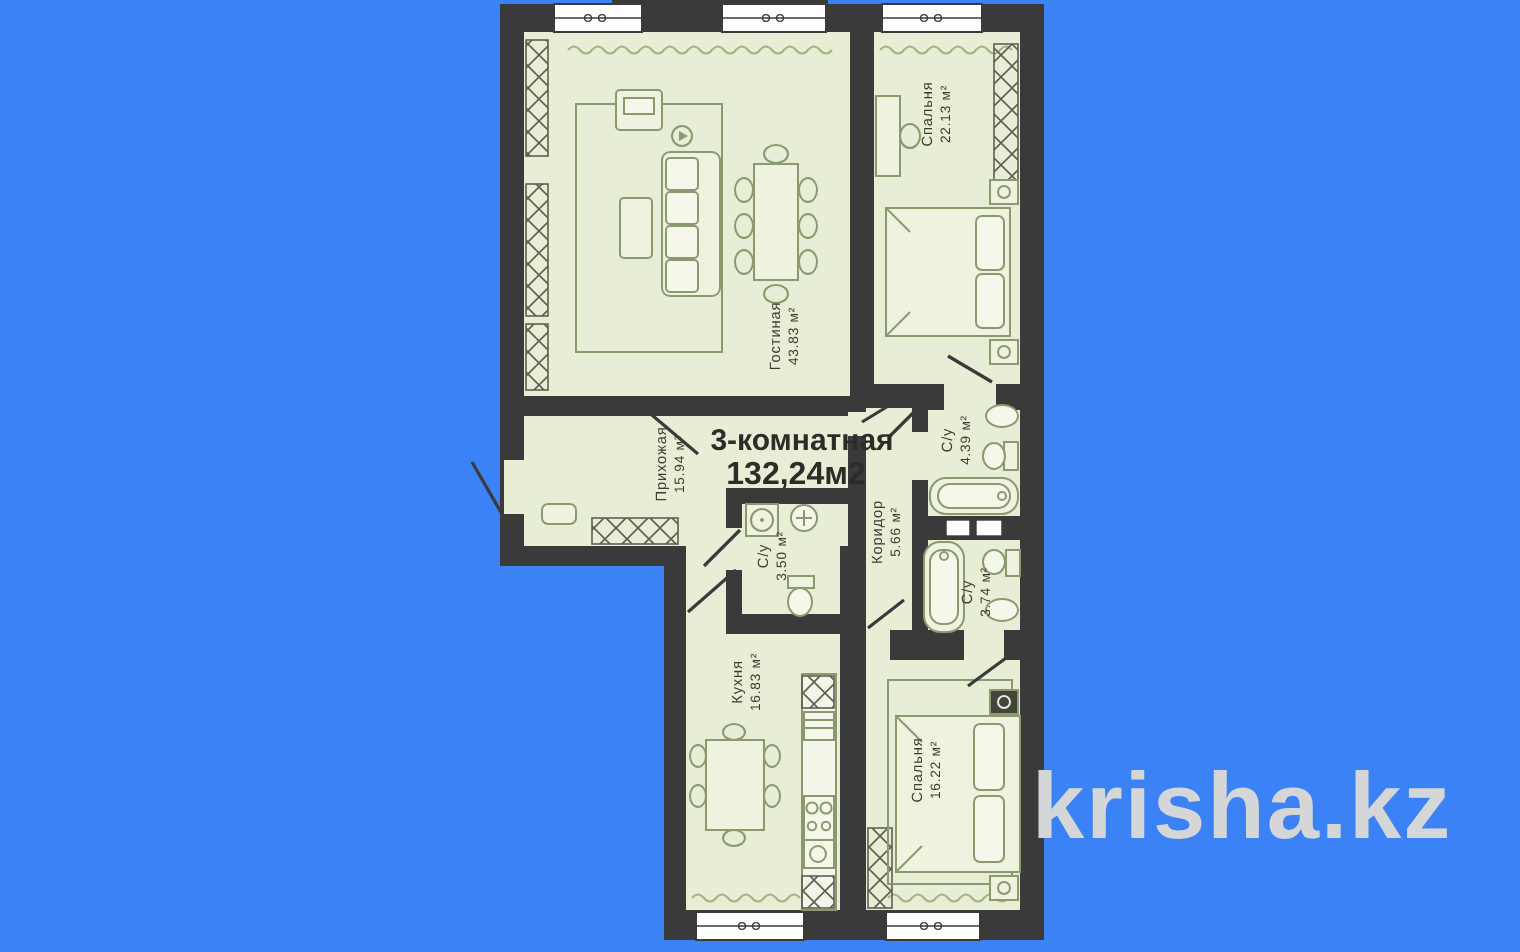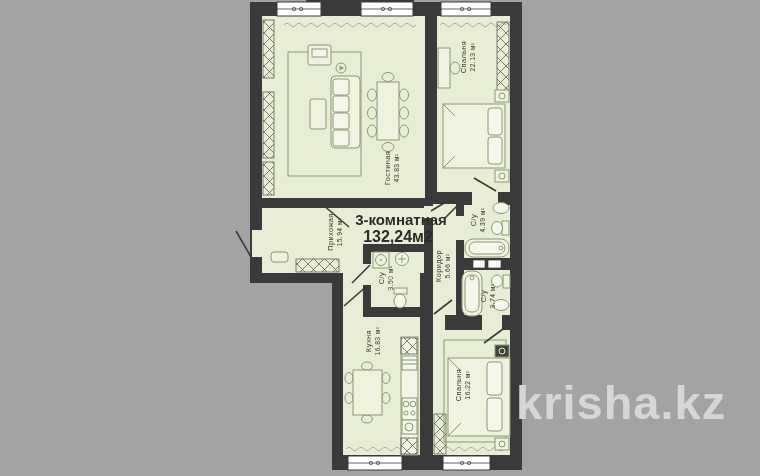--- a/index.html
+++ b/index.html
@@ -1,16 +1,16 @@
 <!DOCTYPE html>
 <html><head>
 <meta charset="utf-8">
 <style>
   html,body{margin:0;padding:0;background:#ffffff;}
-  .stage{position:relative;width:760px;height:476px;background:#a3a3a3;overflow:hidden;
+  .stage{position:relative;width:760px;height:476px;background:#3b82f6;overflow:hidden;
          font-family:"Liberation Sans", sans-serif;}
   svg text{font-family:"Liberation Sans", sans-serif;}
   .room-label{fill:#3b3b32;letter-spacing:.4px;}
   .room-name{font-size:7.4px;}
   .room-area{font-size:6.8px;}
   .plan-title{fill:#2c2c28;font-weight:bold;}
   .watermark{fill:#d5d6d8;font-weight:bold;letter-spacing:1px;}
 </style>
 </head>
 <body>

